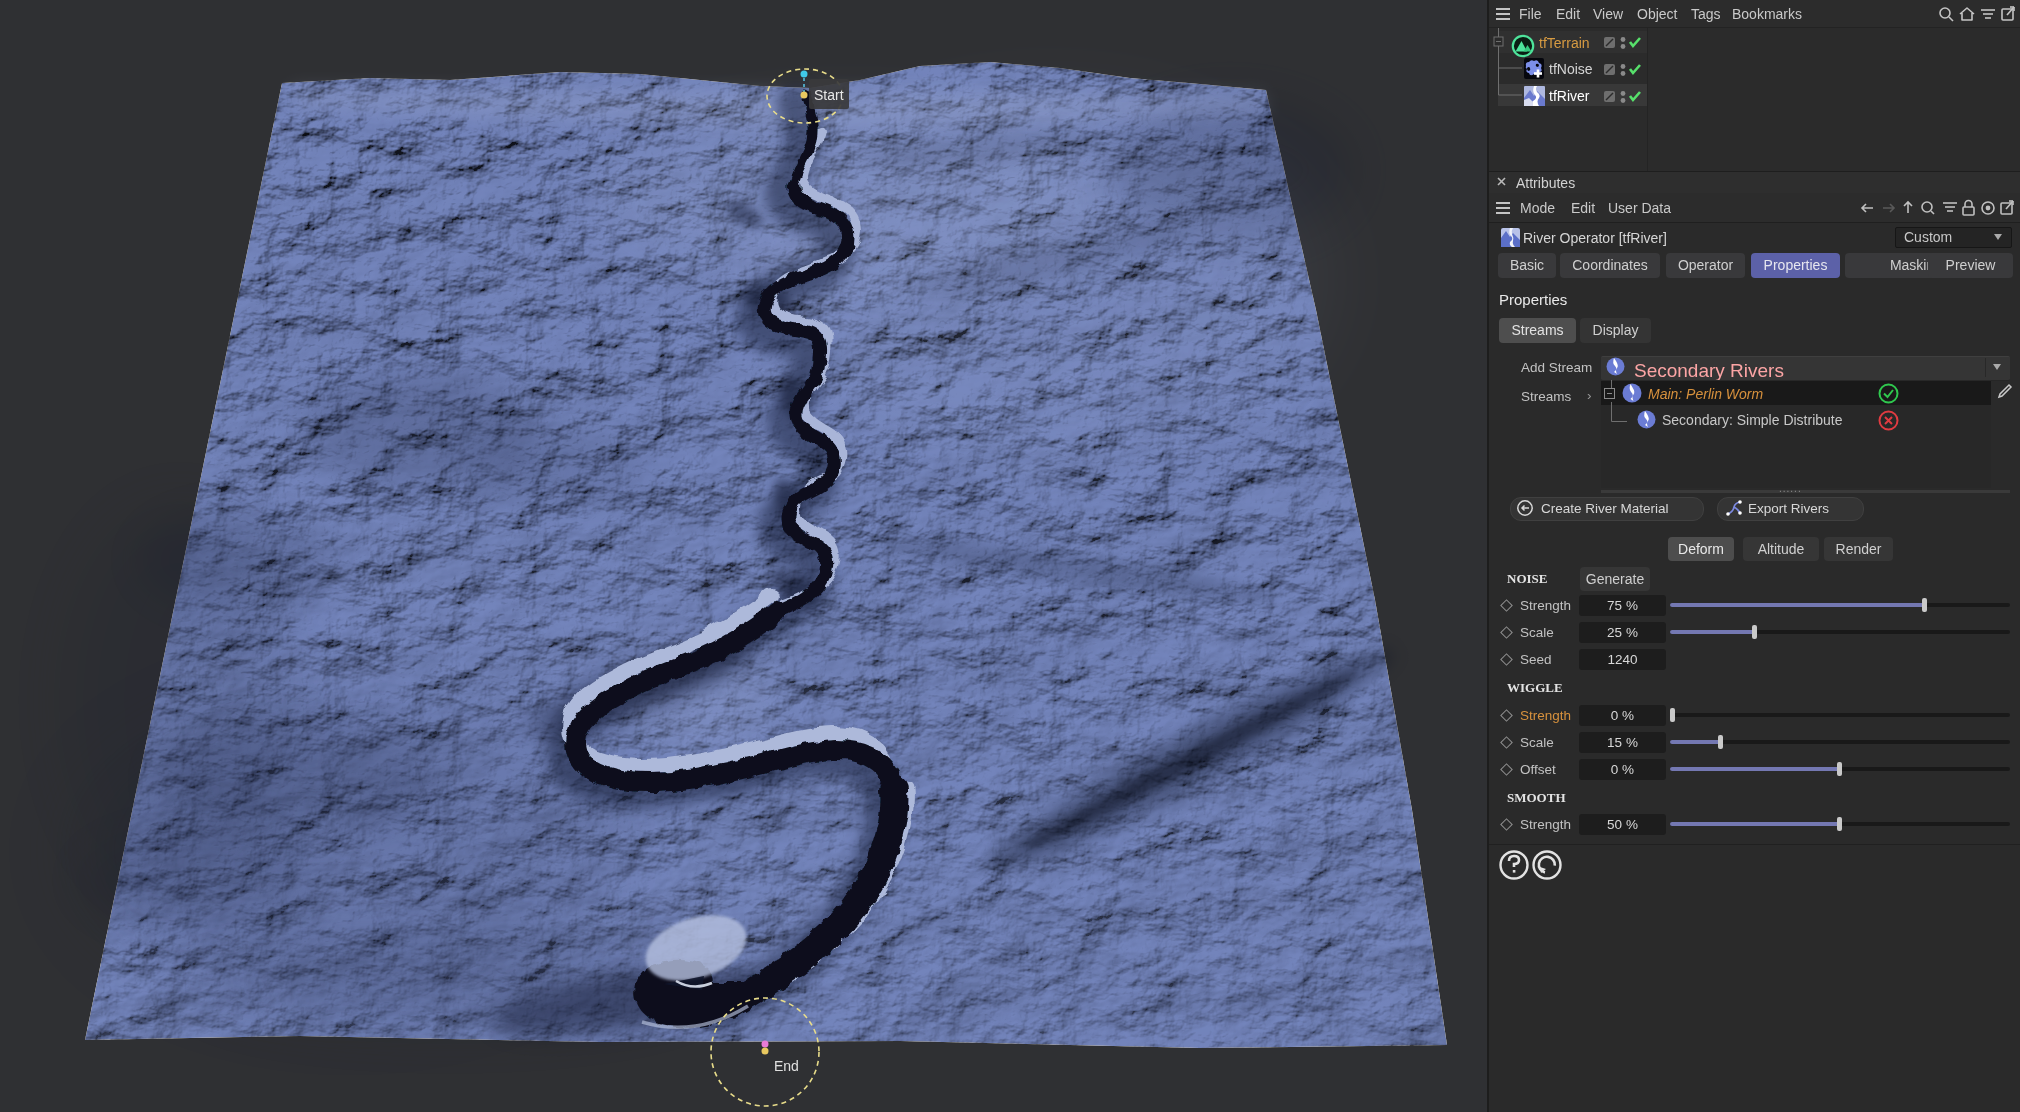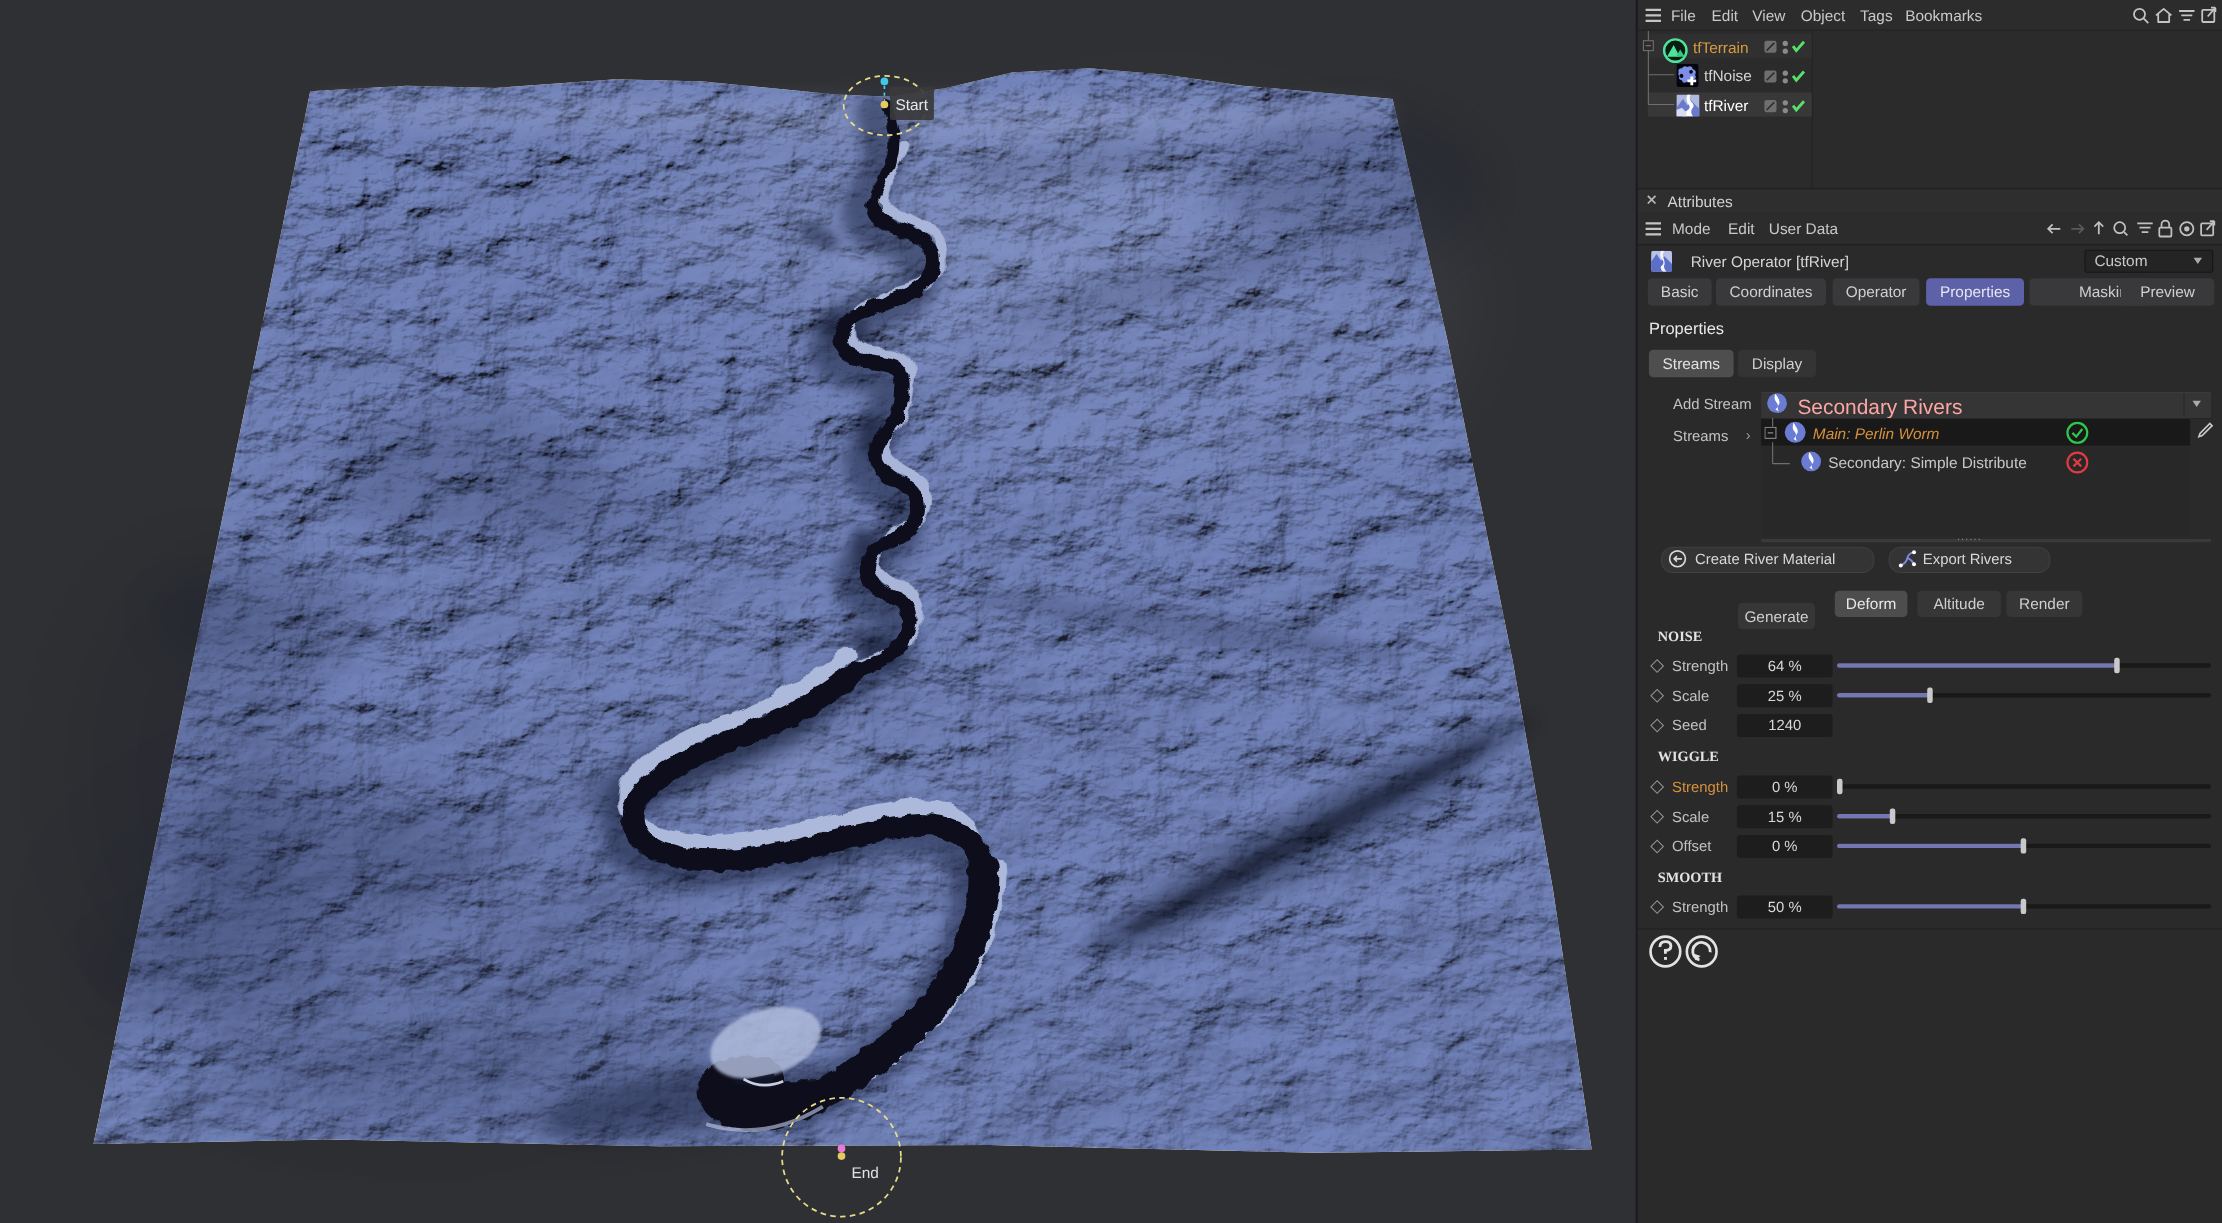--- a/index.html
+++ b/index.html
@@ -267,21 +267,21 @@
         <line x1="150" y1="2" x2="154" y2="2"></line>
         <line x1="154" y1="2" x2="154" y2="6"></line>
       </g>
 </svg>
 
 <svg style="position:absolute;left:12px;top:228px" width="19" height="19">
       <rect x="0" y="0" width="19" height="19" rx="2" fill="#b8c2e8"></rect>
       <path d="M0,10 L5,3 L9,9 L12,5 L19,12 L19,19 L0,19 Z" fill="#5b6fc8"></path>
       <path d="M9,0 Q7,5 10,8 T9,14 Q8,17 11,19 L14,19 Q11,16 12,13 T11,6 Q10,3 12,0 Z" fill="#f2f4fa"></path>
     </svg>
-<div class="t" style="left:48px;top:230px;color:#d6d6d6;text-align:right;">River Operator [tfRiver]</div>
+<div class="t" style="left:34px;top:230px;color:#d6d6d6;text-align:right;">River Operator [tfRiver]</div>
 <div style="position:absolute;left:406px;top:227px;width:115px;height:19px;background:#242424;border:1px solid #161616;border-radius:2px;"></div>
 <div class="t" style="left:415px;top:229px;color:#c8c8c8;">Custom</div>
 <svg style="position:absolute;left:505px;top:234px" width="10" height="8">
       <path d="M0,0 L8,0 L4,6 Z" fill="#aaaaaa"></path>
     </svg>
 
 <div class="btn" style="left:9px;top:253px;width:58px;height:25px;line-height:25px;">Basic</div>
 <div class="btn" style="left:71px;top:253px;width:100px;height:25px;line-height:25px;">Coordinates</div>
 <div class="btn" style="left:177px;top:253px;width:79px;height:25px;line-height:25px;">Operator</div>
 <div class="btn" style="left:262px;top:253px;width:89px;height:25px;line-height:25px;background:#5c61a8;color:#e6e6ef;">Properties</div>
@@ -349,29 +349,29 @@
 <div class="lbl" style="left:52px;top:501px;color:#d8d8d8;">Create River Material</div>
 <div class="btn" style="left:228px;top:497px;width:145px;height:22px;line-height:22px;border-radius:11px;background:#343434;border:1px solid #404040;font-size:13.5px;"></div>
 <svg style="position:absolute;left:236px;top:499px" width="19" height="18" fill="none">
       <path d="M3,15 Q8,13 9,8 Q10,4 15,3 M9,8 Q13,10 15,14" stroke="#7c89e0" stroke-width="1.7"></path>
       <circle cx="3" cy="15" r="1.8" fill="#fff"></circle>
       <circle cx="15" cy="3" r="1.8" fill="#fff"></circle>
       <circle cx="15" cy="14" r="1.8" fill="#fff"></circle>
     </svg>
 <div class="lbl" style="left:259px;top:501px;color:#d8d8d8;">Export Rivers</div>
 
-<div class="btn" style="left:91px;top:548px;width:70px;height:24px;line-height:24px;background:#363636;">Generate</div>
+<div class="btn" style="left:91px;top:567px;width:70px;height:24px;line-height:24px;background:#363636;">Generate</div>
 <div class="btn" style="left:179px;top:537px;width:66px;height:24px;line-height:24px;background:#4d4d4d;color:#e8e8e8;text-align:center;">Deform</div>
 <div class="btn" style="left:254px;top:537px;width:76px;height:24px;line-height:24px;background:#363636;">Altitude</div>
 <div class="btn" style="left:335px;top:537px;width:69px;height:24px;line-height:24px;background:#363636;">Render</div>
 
 <div class="hdr" style="left:18px;top:571px;">NOISE</div>
 <div class="dia" style="left:13px;top:601px;"></div>
 <div class="lbl" style="left:31px;top:598px;">Strength</div>
-<div class="vbox" style="left:90px;top:595px;">64 %</div>
+<div class="vbox" style="left:90px;top:595px;">75 %</div>
 <div class="track" style="top:603px;">
       <div class="fill" style="left:0;width:255px;"></div>
       <div class="handle" style="left:252px;"></div>
     </div>
 <div class="dia" style="left:13px;top:628px;"></div>
 <div class="lbl" style="left:31px;top:625px;">Scale</div>
 <div class="vbox" style="left:90px;top:622px;">25 %</div>
 <div class="track" style="top:630px;">
       <div class="fill" style="left:0;width:85px;"></div>
       <div class="handle" style="left:82px;"></div>

